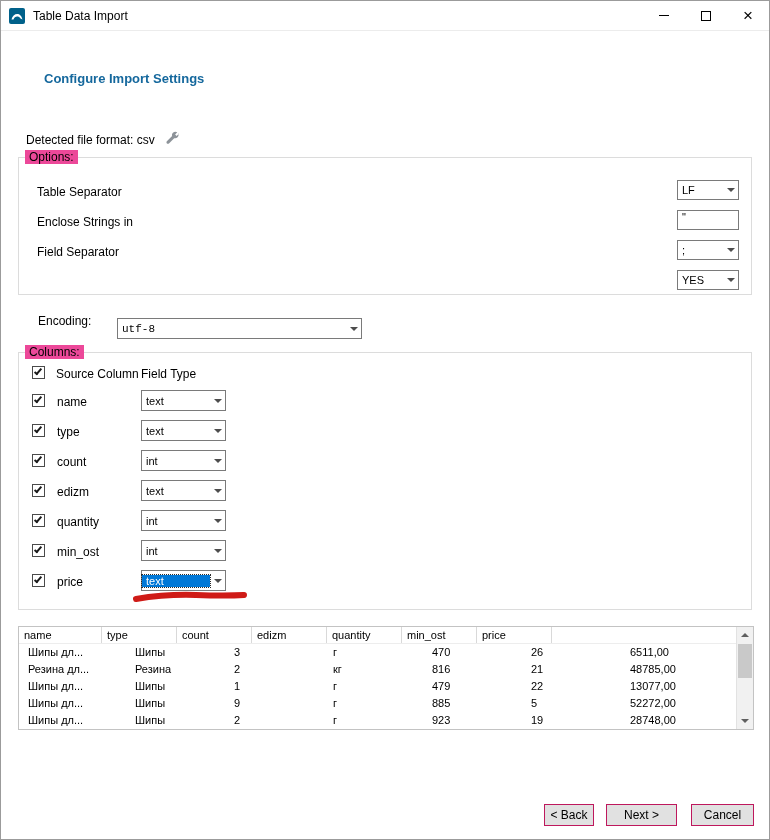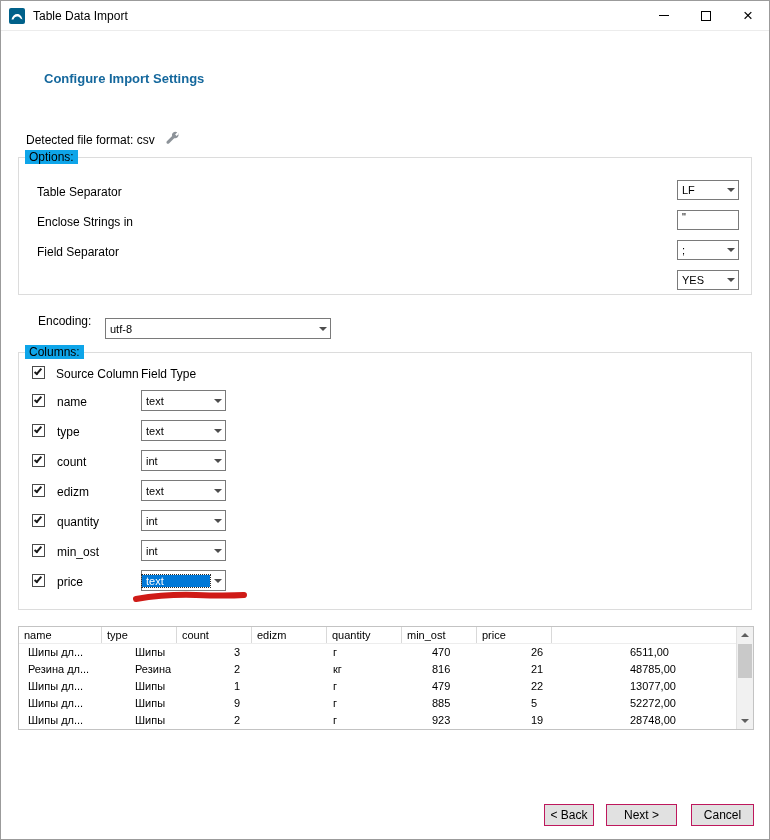--- a/index.html
+++ b/index.html
@@ -33,21 +33,21 @@
     font-size:13px; font-weight:bold; margin:16px;
   }
   .detected {
     position:absolute; left:25px; top:130px;
     display:flex; align-items:center; gap:10px; font-size:12px;
   }
   
   .groupbox { position:absolute; border:1px solid #dcdcdc; background:#fff; }
   .groupbox > .legend {
     position:absolute; top:-8px; left:6px;
-    background:#0ea5e9; padding:0 4px; font-size:12px;
+    background:#ec4899; padding:0 4px; font-size:12px;
   }
   .gb-options { left:17px; top:156px; width:734px; height:138px; }
   .gb-columns { left:17px; top:351px; width:734px; height:258px; }
   .opt-label { position:absolute; left:18px; font-size:12px; white-space:nowrap; }
   
   .select {
     position:absolute; height:20px; background:#fff;
     border:1px solid #7a7a7a; display:flex; align-items:center;
     font-size:11px; cursor:default;
   }
@@ -173,21 +173,21 @@
       <span class="chev"></span>
     </div>
 
     <div class="select" style="right:12px; top:112px; width:62px;">
       <span class="val">YES</span>
       <span class="chev"></span>
     </div>
   </div>
 
   <span style="position:absolute; left:25px; top:313px;margin-left:12px;">Encoding:</span>
-  <div class="select" style="left:104px; top:317px; width:226px; height:21px;">
+  <div class="select" style="left:116px; top:317px; width:245px; height:21px;font-family:Liberation Mono, monospace;">
     <span class="val">utf-8</span>
     <span class="chev"></span>
   </div>
 
   <div class="groupbox gb-columns">
     <span class="legend">Columns:</span>
 
     <span class="cb" style="left:13px; top:13px;">
         <span class="check"></span>
       </span>

